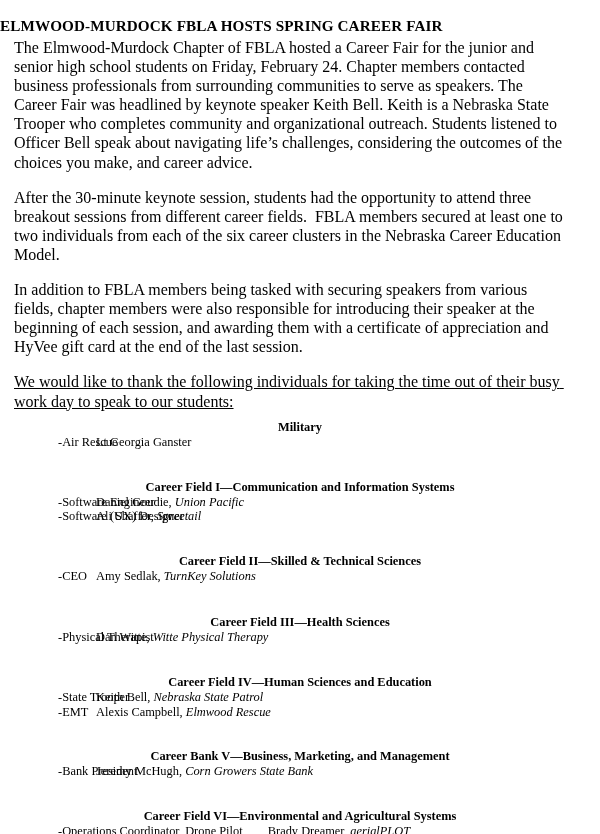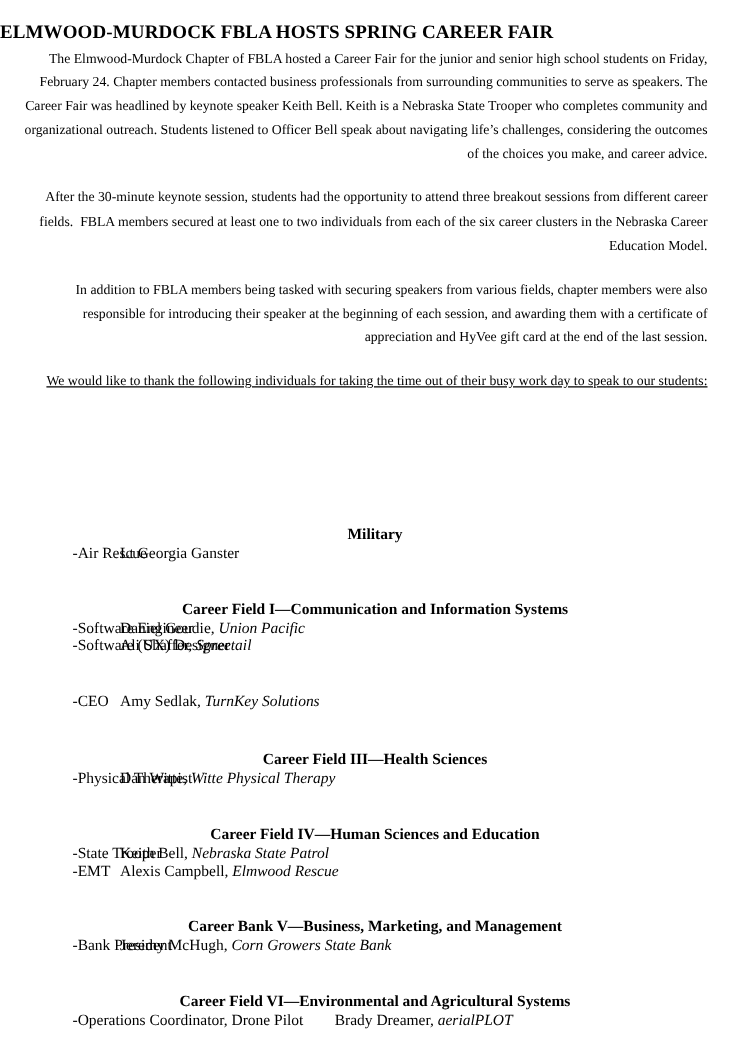--- a/index.html
+++ b/index.html
@@ -38,23 +38,23 @@
 
   
   .body-block {
     position: absolute;
     left: 14px;
     top: 38px;
     width: 552px;
   }
   p.para {
     margin: 0 0 16px 0;
-    font-size: 11px;
+    font-size: 16px;
     line-height: 19.1px;
-    text-align: right;
+    text-align: left;
     white-space: pre-wrap;
   }
   p.para:last-child { margin-bottom: 0; text-decoration: underline; }
 
   
   .listing {
     position: absolute;
     left: 0;
     top: 420px;
     width: 600px;
@@ -156,20 +156,23 @@
         <span class="title-col">-Software Engineer</span>
         <span class="name-col"><span>Daniel Goudie,</span> <span class="org">Union Pacific</span></span>
       </div>
       <div class="row">
         <span class="title-col">-Software (UX) Designer</span>
         <span class="name-col"><span>Ali Shaffer,</span> <span class="org">Spreetail</span></span>
       </div>
     </div>
 
     <div class="section" style="margin-top:30px;">
+      <div class="section-heading">
+        <span>Career Field II—Skilled &amp; Technical Sciences</span>
+      </div>
       <div class="row">
         <span class="title-col">-CEO</span>
         <span class="name-col"><span>Amy Sedlak,</span> <span class="org">TurnKey Solutions</span></span>
       </div>
     </div>
 
     <div class="section" style="margin-top:32px;">
       <div class="section-heading">
         <span>Career Field III—Health Sciences</span>
       </div>

